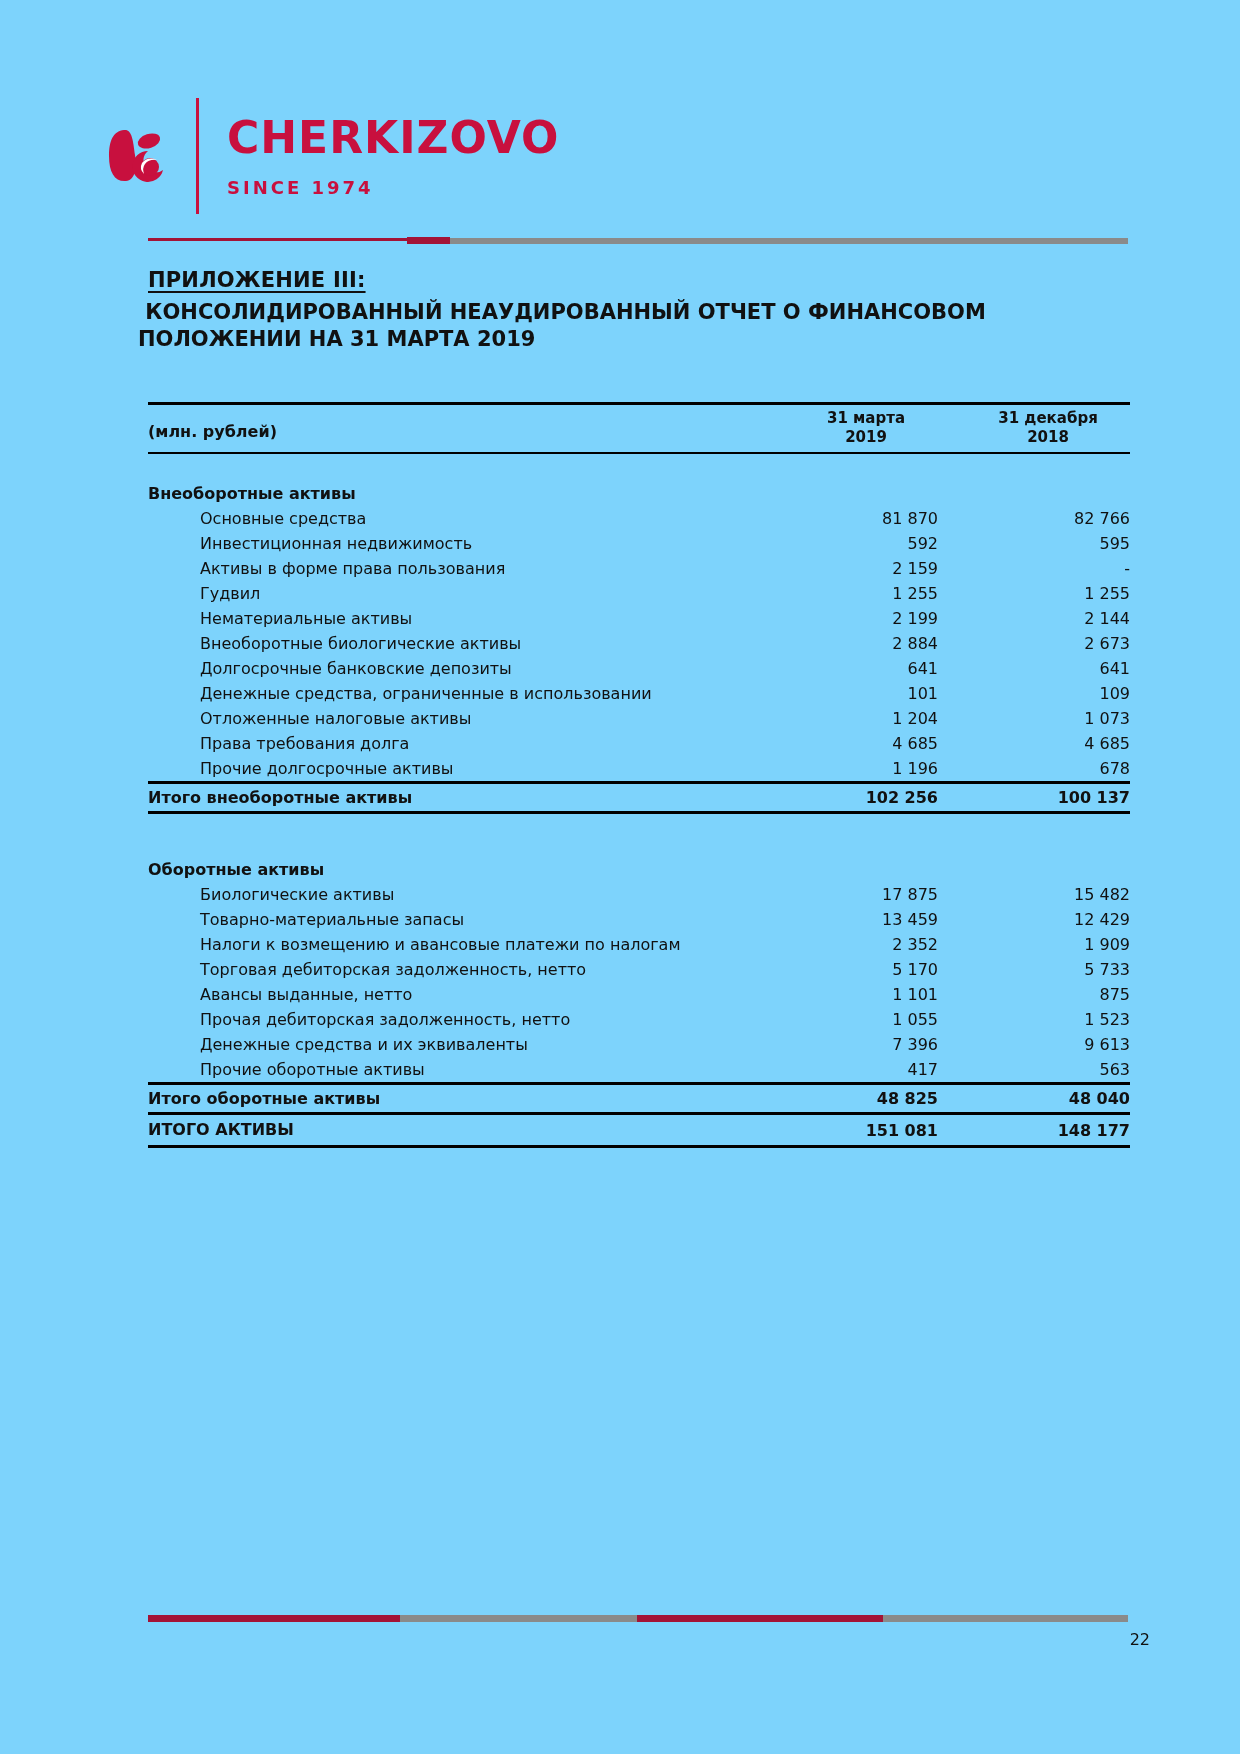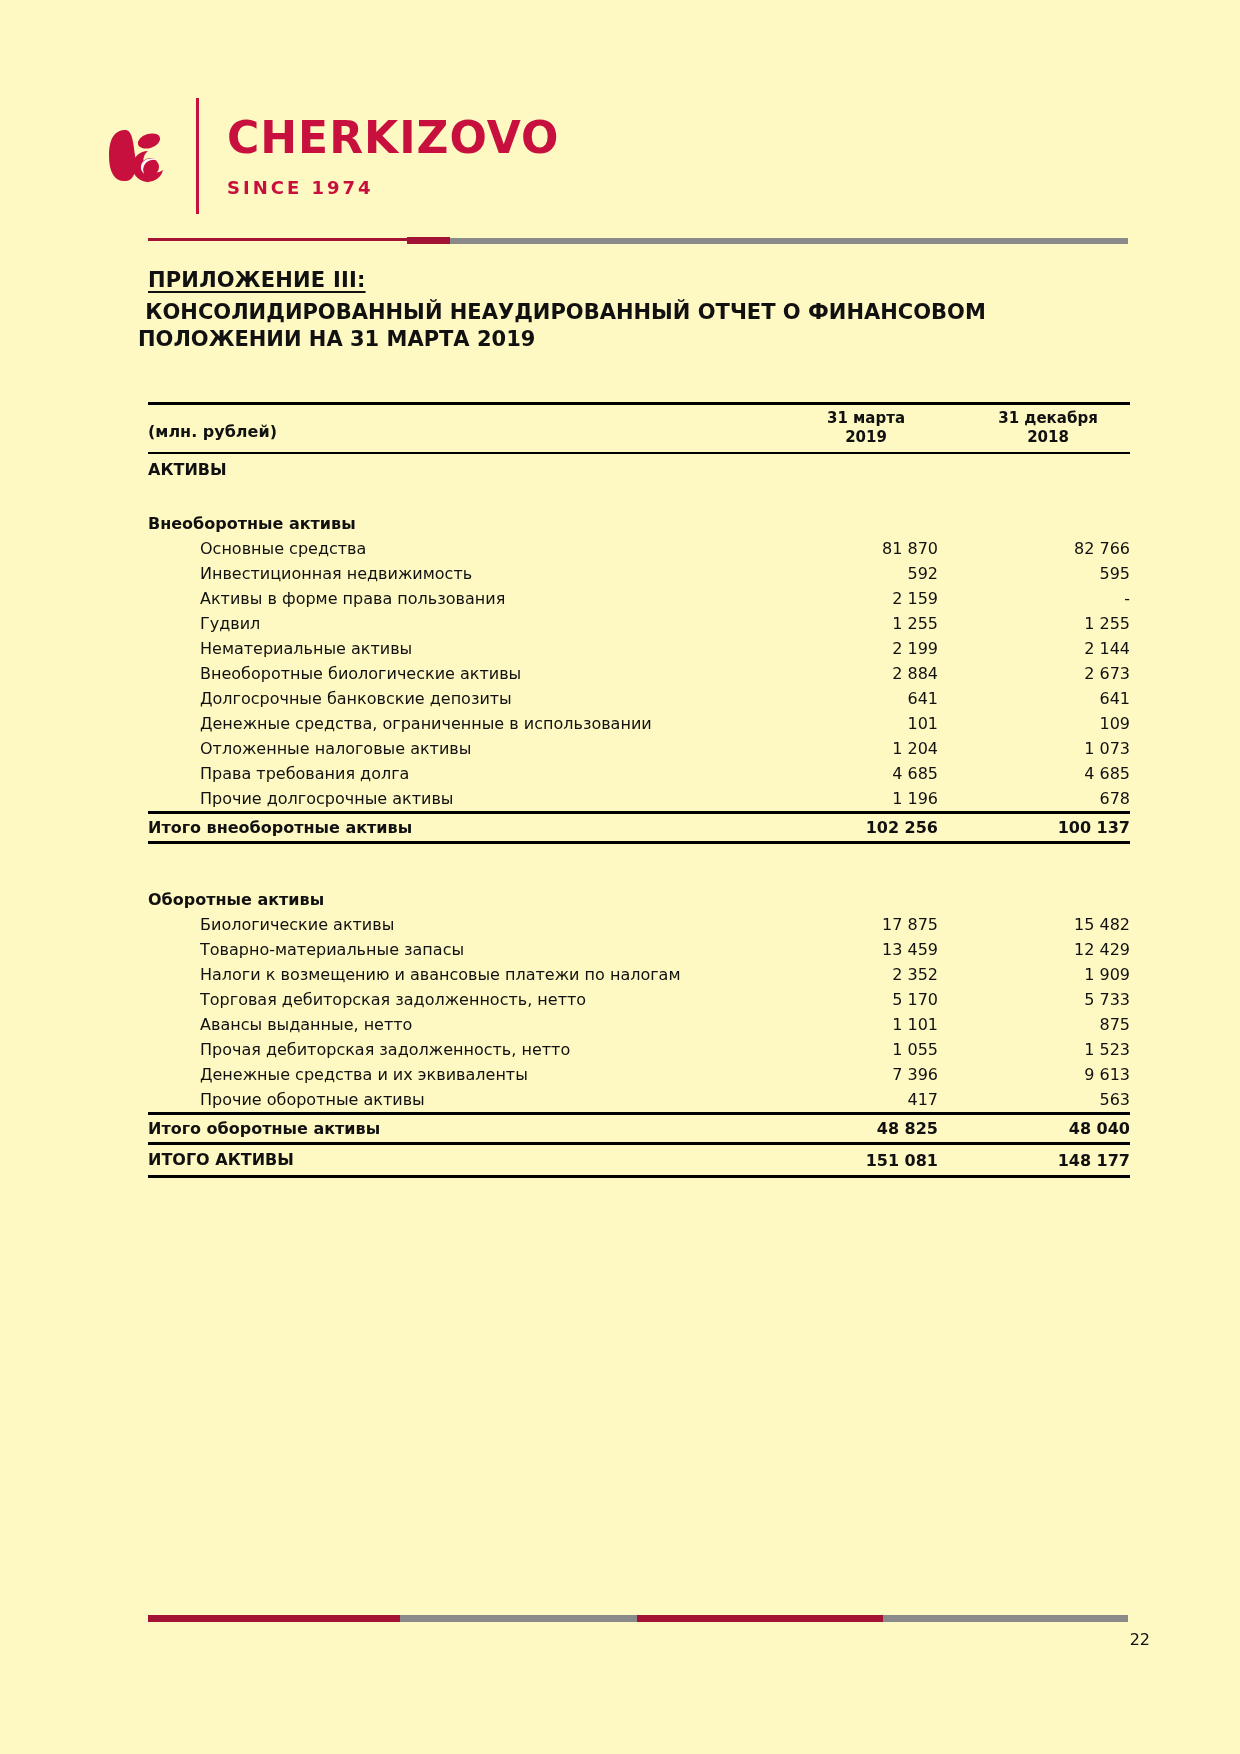--- a/index.html
+++ b/index.html
@@ -1,19 +1,19 @@
 <!DOCTYPE html>
 <html style="--brand_red: #C8103E; --bar_red: #A31336; --bar_gray: #8A8A8A;"><head>
 <meta charset="utf-8">
 <style>
   * { margin:0; padding:0; box-sizing:border-box; }
   html,body { background:#e8e8e8; }
   .page {
     position:relative; width:1240px; height:1754px; margin:0 auto;
-    background:#fef9c3; overflow:hidden;
+    background:#7dd3fc; overflow:hidden;
     font-family:"DejaVu Sans","Liberation Sans",sans-serif; color:#111;
   }
 
   
   .logo-row { position:absolute; top:98px; left:104px; display:flex; align-items:center; }
   .logo-icon { width:64px; height:84px; }
   .logo-divider { width:3px; height:116px; background:var(--brand_red); margin:0 28px 0 28px; }
   .brand-name { font-size:44px; font-weight:bold; letter-spacing:1px; color:var(--brand_red); line-height:48px; }
   .brand-tagline { font-size:18px; font-weight:bold; letter-spacing:3px; color:var(--brand_red); margin-top:15px; }
 
@@ -101,21 +101,20 @@
 ПОЛОЖЕНИИ НА 31 МАРТА 2019</div>
 
   <div class="fintable">
     <div class="fin-header grid3">
       <div class="unit-label">(млн. рублей)</div>
       <div class="col-h c1">31 марта
 2019</div>
       <div class="col-h c2">31 декабря
 2018</div>
     </div>
-    <div class="caps-row">АКТИВЫ</div>
     <div id="table-body">
         <div class="sec">
           <div class="sec-title">Внеоборотные активы</div>
           <div class="row grid3">
             <div class="lbl">Основные средства</div>
             <div class="val">81 870</div>
             <div class="val">82 766</div>
           </div>
           <div class="row grid3">
             <div class="lbl">Инвестиционная недвижимость</div>

